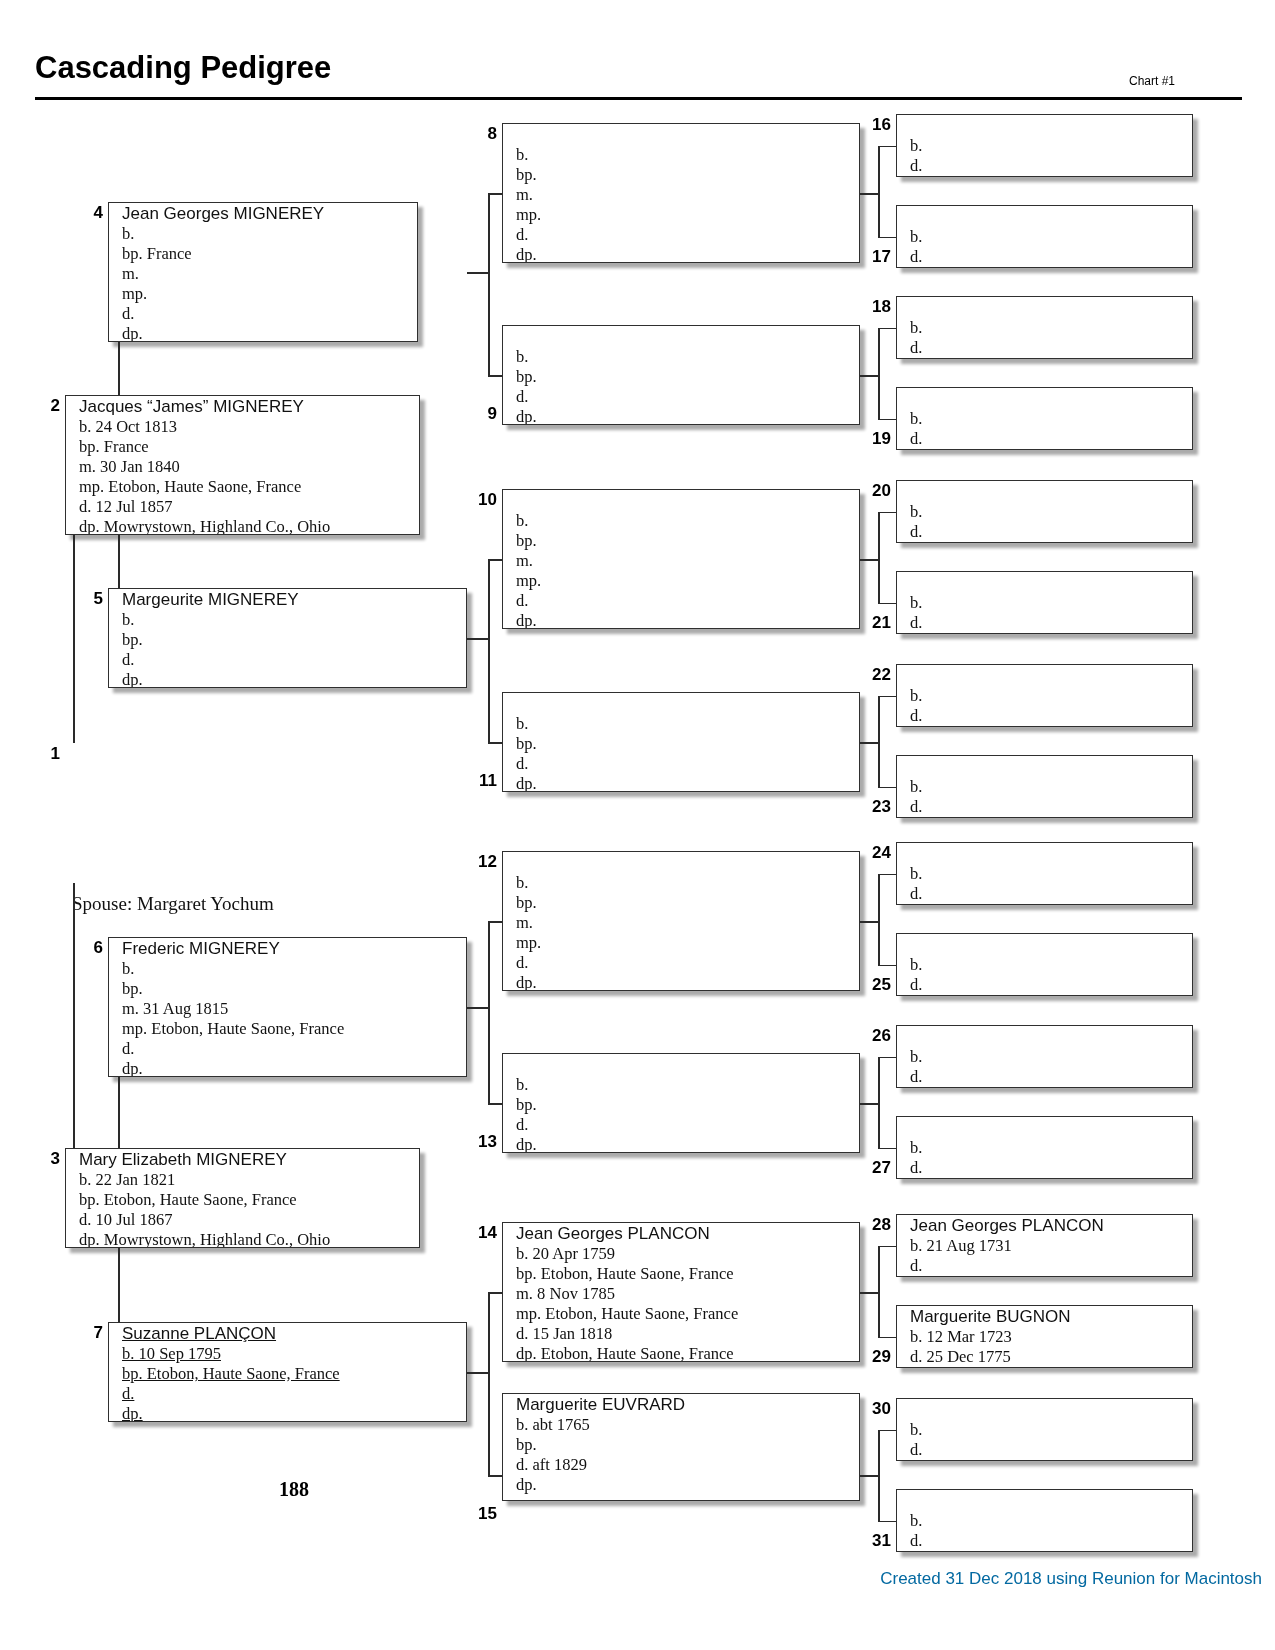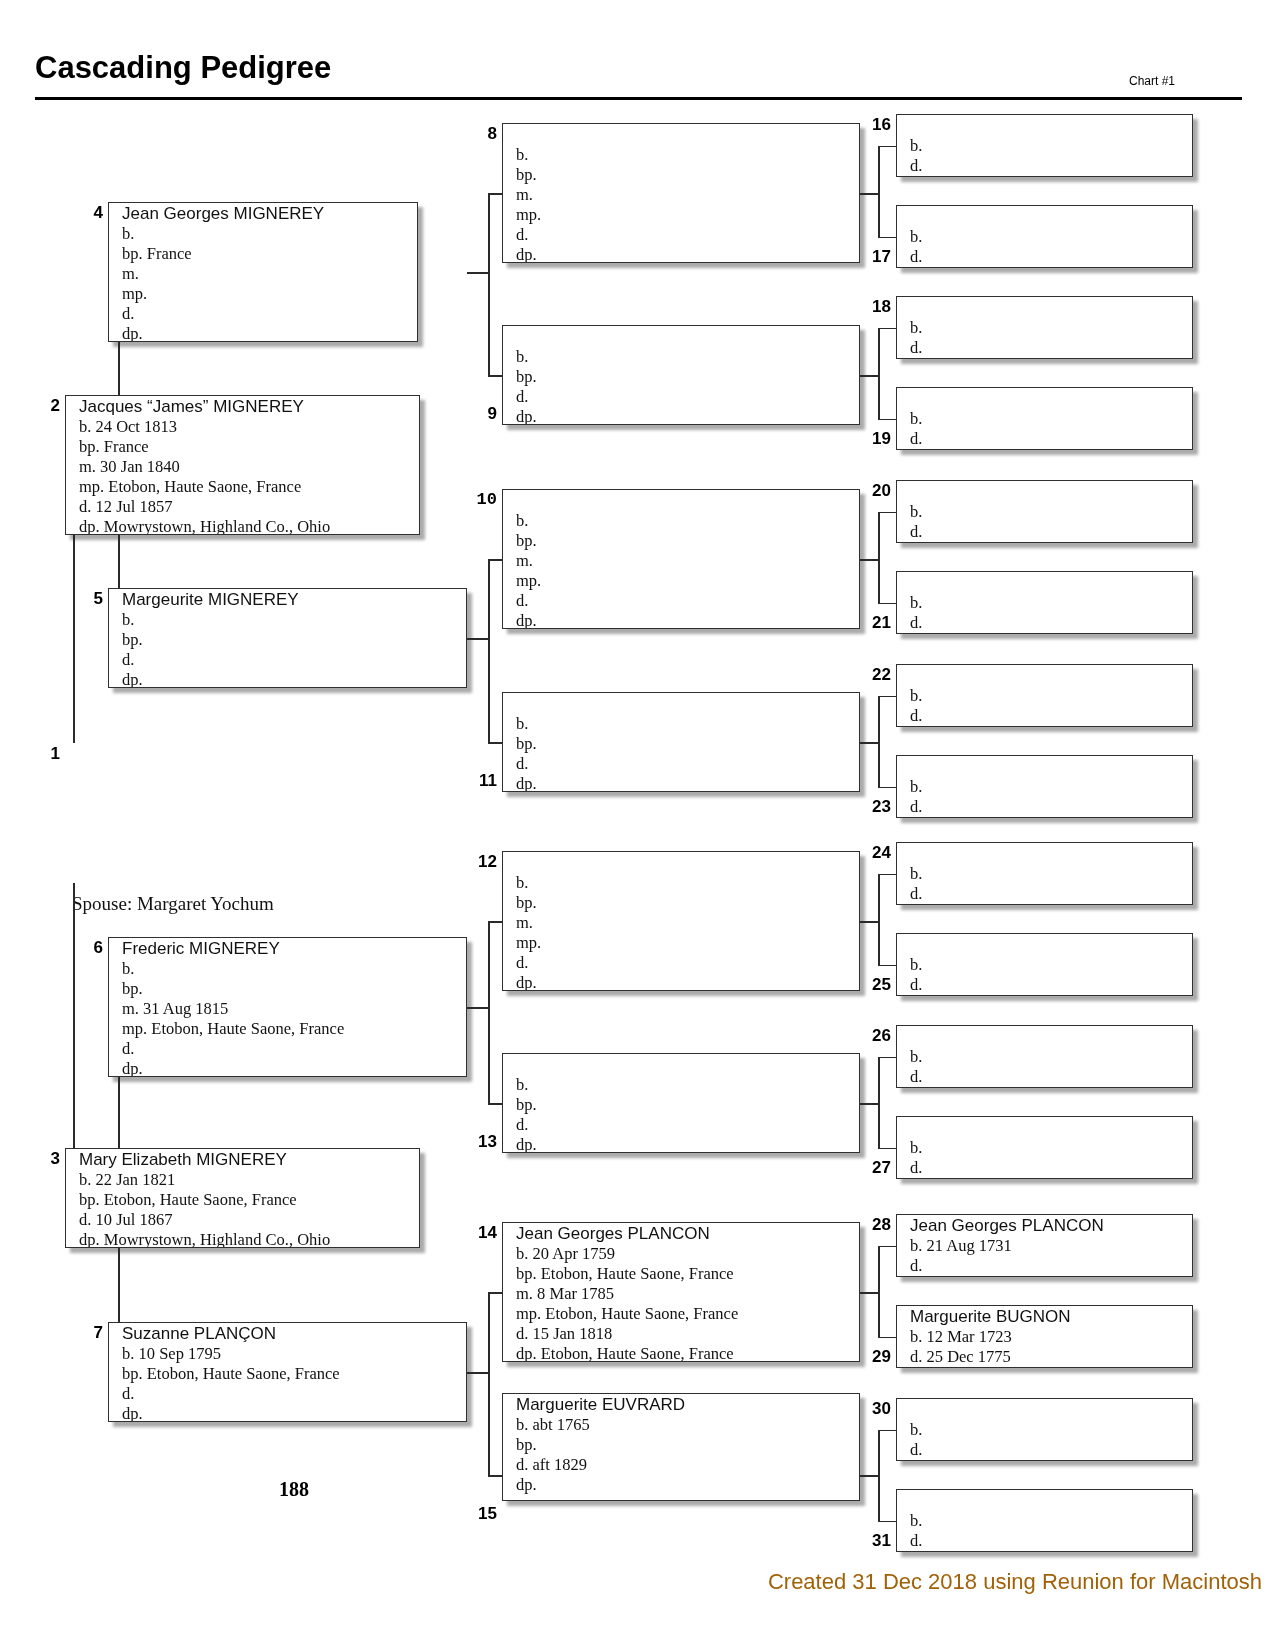--- a/index.html
+++ b/index.html
@@ -33,21 +33,21 @@
   }
   .connector { position:absolute; background:#2a2a2a; }
   .spouse-note {
     position:absolute; left:72px; top:893px;
     font-family:"Liberation Serif", serif; font-size:19px; color:#111;
   }
   .page-number {
     position:absolute; left:258px; top:1478px; width:72px; text-align:center;
     font-family:"Liberation Serif", serif; font-weight:bold; font-size:20px; color:#000;
   }
-  .footer { position:absolute; top:1569px; right:13px; font-size:22px; color:#a16207; }
+  .footer { position:absolute; top:1569px; right:13px; font-size:17px; color:#0369a1; }
 </style>
 </head>
 <body>
 
 <div class="page">
   <h1 class="page-title">Cascading Pedigree</h1>
   <div class="chart-label">Chart #1</div>
   <div class="title-rule"></div>
 
   <div class="chart">
@@ -92,21 +92,21 @@
       <div class="person-box" style="left: 108px; top: 937px; width: 359px; height: 140px;">
         <div class="person-name">Frederic MIGNEREY</div>
         <div class="person-line">b.</div>
         <div class="person-line">bp.</div>
         <div class="person-line">m. 31 Aug 1815</div>
         <div class="person-line">mp. Etobon, Haute Saone, France</div>
         <div class="person-line">d.</div>
         <div class="person-line">dp.</div>
       </div>
       <div class="person-num" style="left: 73px; top: 939px;">6</div>
-      <div class="person-box" style="left: 108px; top: 1322px; width: 359px; height: 100px;">
+      <div class="person-box" style="left: 108px; top: 1322px; width: 359px; height: 100px; text-decoration: underline;">
         <div class="person-name">Suzanne PLANÇON</div>
         <div class="person-line">b. 10 Sep 1795</div>
         <div class="person-line">bp. Etobon, Haute Saone, France</div>
         <div class="person-line">d.</div>
         <div class="person-line">dp.</div>
       </div>
       <div class="person-num" style="left: 73px; top: 1324px;">7</div>
       <div class="person-box" style="left: 502px; top: 123px; width: 358px; height: 140px;">
         <div class="person-name"></div>
         <div class="person-line">b.</div>
@@ -127,21 +127,21 @@
       <div class="person-num" style="left: 467px; top: 405px;">9</div>
       <div class="person-box" style="left: 502px; top: 489px; width: 358px; height: 140px;">
         <div class="person-name"></div>
         <div class="person-line">b.</div>
         <div class="person-line">bp.</div>
         <div class="person-line">m.</div>
         <div class="person-line">mp.</div>
         <div class="person-line">d.</div>
         <div class="person-line">dp.</div>
       </div>
-      <div class="person-num" style="left: 467px; top: 491px; font-family: Liberation Mono, monospace;">10</div>
+      <div class="person-num" style="left: 467px; top: 491px;">10</div>
       <div class="person-box" style="left: 502px; top: 692px; width: 358px; height: 100px;">
         <div class="person-name"></div>
         <div class="person-line">b.</div>
         <div class="person-line">bp.</div>
         <div class="person-line">d.</div>
         <div class="person-line">dp.</div>
       </div>
       <div class="person-num" style="left: 467px; top: 772px;">11</div>
       <div class="person-box" style="left: 502px; top: 851px; width: 358px; height: 140px;">
         <div class="person-name"></div>
@@ -158,21 +158,21 @@
         <div class="person-line">b.</div>
         <div class="person-line">bp.</div>
         <div class="person-line">d.</div>
         <div class="person-line">dp.</div>
       </div>
       <div class="person-num" style="left: 467px; top: 1133px;">13</div>
       <div class="person-box" style="left: 502px; top: 1222px; width: 358px; height: 140px;">
         <div class="person-name">Jean Georges PLANCON</div>
         <div class="person-line">b. 20 Apr 1759</div>
         <div class="person-line">bp. Etobon, Haute Saone, France</div>
-        <div class="person-line">m. 8 Mar 1785</div>
+        <div class="person-line">m. 8 Nov 1785</div>
         <div class="person-line">mp. Etobon, Haute Saone, France</div>
         <div class="person-line">d. 15 Jan 1818</div>
         <div class="person-line">dp. Etobon, Haute Saone, France</div>
       </div>
       <div class="person-num" style="left: 467px; top: 1224px;">14</div>
       <div class="person-box" style="left: 502px; top: 1393px; width: 358px; height: 108px;">
         <div class="person-name">Marguerite EUVRARD</div>
         <div class="person-line">b. abt 1765</div>
         <div class="person-line">bp.</div>
         <div class="person-line">d. aft 1829</div>

